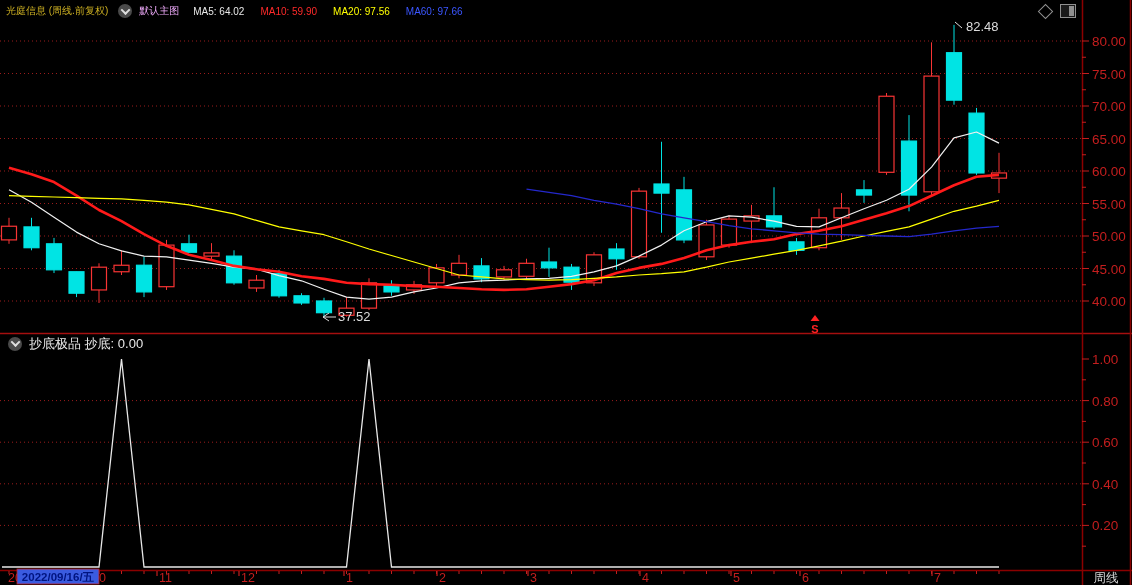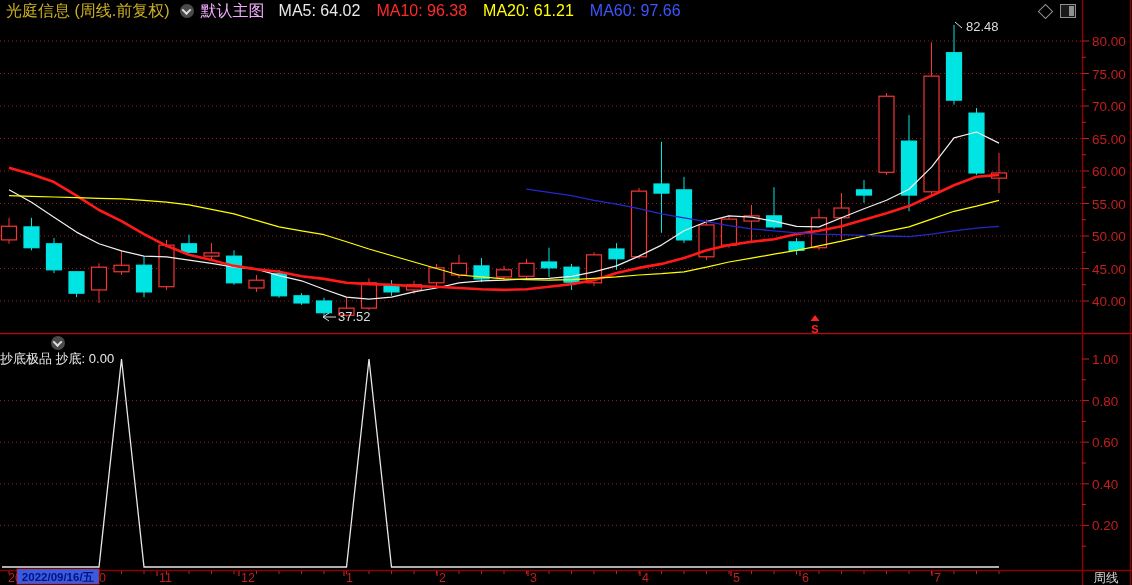--- a/index.html
+++ b/index.html
@@ -1,34 +1,34 @@
 <!DOCTYPE html>
 <html><head>
 <meta charset="utf-8">
 <style>
   html,body{margin:0;padding:0;background:#000;}
   .screen{position:relative;width:1132px;height:585px;background:#000;overflow:hidden;
           font-family:"Liberation Sans",sans-serif;}
   svg{position:absolute;left:0;top:0;}
   .hdr{position:absolute;left:0;top:0;width:1132px;height:22px;display:flex;align-items:center;
-       font-size:16px;z-index:5;}
+       font-size:10px;z-index:5;}
   .title{color:#cdb022;margin-left:6px;white-space:nowrap;}
   .circle-icon{width:14px;height:14px;border-radius:50%;background:#4a4a4a;display:inline-flex;
        align-items:center;justify-content:center;margin:0 7px 0 10px;flex:none;}
   .circle-icon i{display:block;width:5px;height:5px;border-right:2px solid #ddd;
        border-bottom:2px solid #ddd;transform:rotate(45deg) translate(-1px,-1px);}
   .main-label{color:#f0abfc;margin-right:14px;white-space:nowrap;}
   .ma-legend{display:flex;text-align:right;}
   .ma-legend span{margin-right:16px;white-space:nowrap;}
   .hdr-icons{position:absolute;right:56px;top:4px;display:flex;gap:9px;align-items:center;}
   .diamond{width:9px;height:9px;border:1px solid #909090;transform:rotate(45deg);}
   .layout-ic{position:relative;width:14px;height:12px;border:1px solid #909090;background:#1a1a1a;}
   .layout-ic i{position:absolute;right:1px;top:1px;bottom:1px;width:5px;background:#909090;display:block;}
   .sub-hdr{position:absolute;left:0;top:336px;height:15px;display:flex;align-items:center;
-       font-size:13px;color:#e8e8e8;z-index:5;flex-direction:column;}
+       font-size:13px;color:#e8e8e8;z-index:5;}
   .sub-hdr .circle-icon{margin-left:8px;}
 </style>
 </head>
 <body>
 
 <div class="screen">
 
   <svg id="plot" width="1132" height="585">
       <line x1="0" y1="41" x2="1082" y2="41" stroke="#9b1c1c" stroke-width="1" stroke-dasharray="1 3"></line>
       <line x1="0" y1="73.5" x2="1082" y2="73.5" stroke="#9b1c1c" stroke-width="1" stroke-dasharray="1 3"></line>
@@ -261,22 +261,22 @@
     </svg>
 
   <div class="hdr">
     <span class="title">光庭信息 (周线.前复权)</span>
     <span class="circle-icon">
         <i></i>
       </span>
     <span class="main-label">默认主图</span>
     <span class="ma-legend" id="ma-legend">
         <span style="color: rgb(232, 232, 232);">MA5: 64.02</span>
-        <span style="color: rgb(255, 42, 42);">MA10: 96.38</span>
-        <span style="color: rgb(255, 255, 0);">MA20: 61.21</span>
+        <span style="color: rgb(255, 42, 42);">MA10: 59.90</span>
+        <span style="color: rgb(255, 255, 0);">MA20: 97.56</span>
         <span style="color: rgb(59, 86, 255);">MA60: 97.66</span>
       </span>
     <span class="hdr-icons">
       <span class="diamond"></span>
       <span class="layout-ic">
           <i></i>
         </span>
     </span>
   </div>
 

